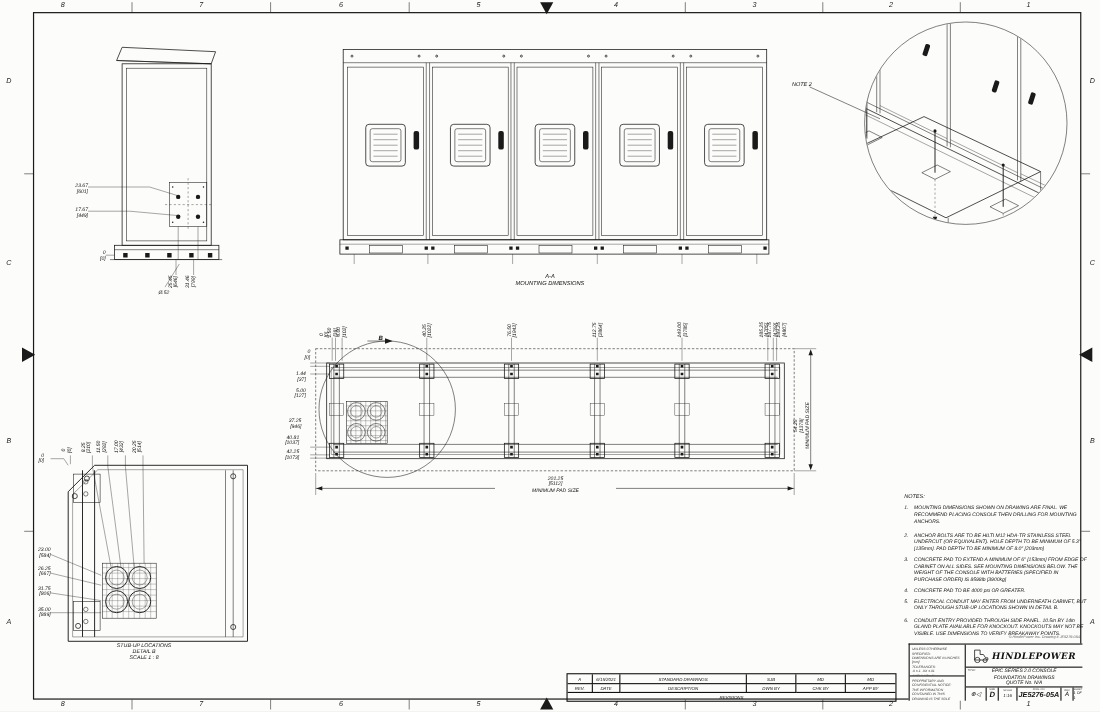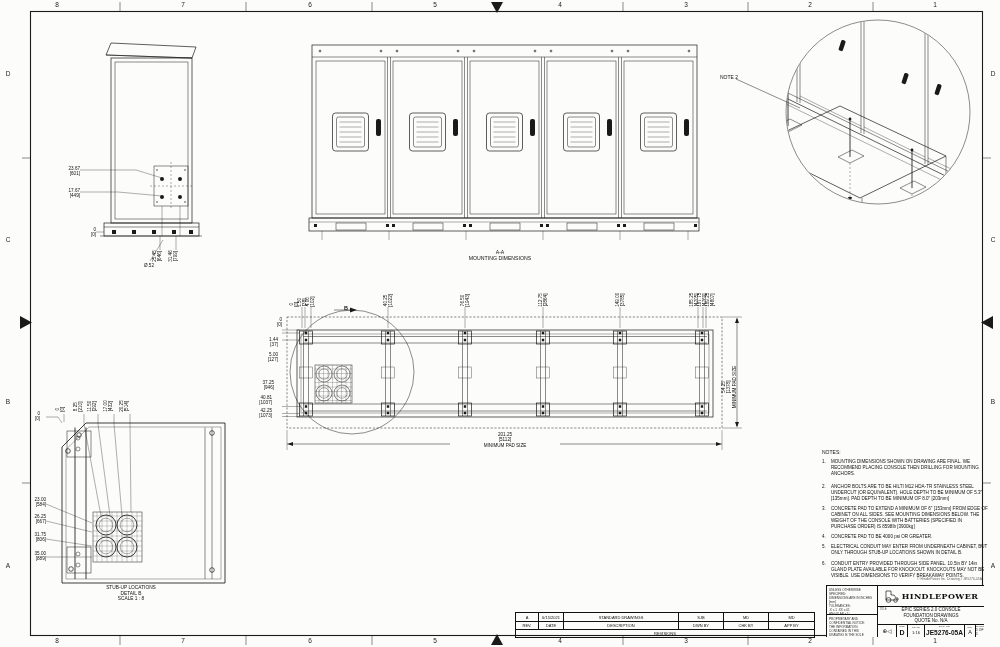--- a/index.html
+++ b/index.html
@@ -1,17 +1,17 @@
 <!DOCTYPE html>
 <html><head>
 <meta charset="utf-8">
 <style>
   html,body{margin:0;padding:0;background:#e8e8e6;}
   #sheet{position:relative;width:1000px;height:647px;background:#fcfcfa;
-         font-family:"Liberation Sans",sans-serif;overflow:hidden;}
+         font-family:"Liberation Sans",sans-serif;overflow:hidden;font-style:italic;}
   #linework{position:absolute;left:0;top:0;}
   svg *{stroke:#1a1a1a;fill:none;stroke-width:.7;stroke-linecap:butt;}
   svg .med{stroke-width:.5}
   svg .thin{stroke-width:.35}
   svg .thin2{stroke-width:.22}
   svg .b08{stroke-width:.85}
   svg .b1{stroke-width:1.1}
   svg .f{fill:#1a1a1a;stroke:none}
   svg .dash2{stroke-dasharray:2.2 1.6}
   svg .dashf{stroke-dasharray:2 2}

